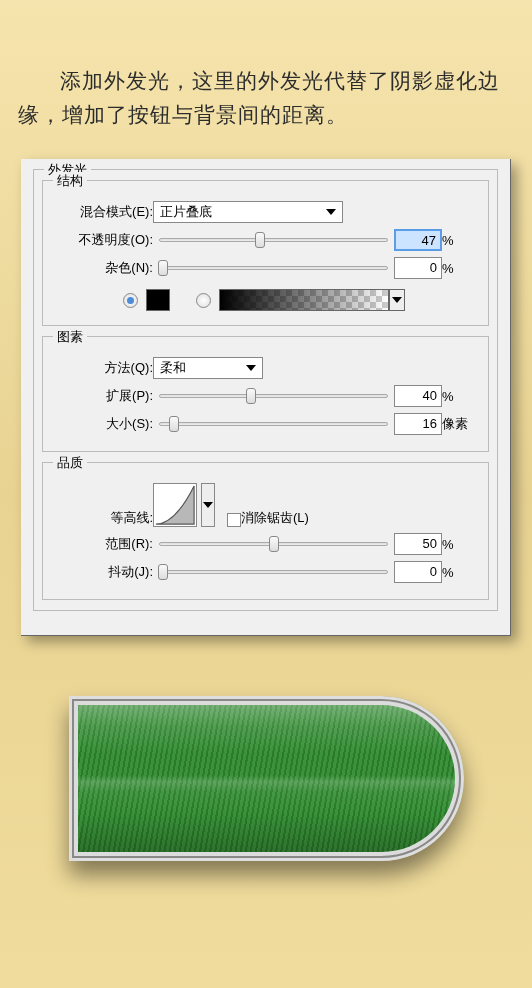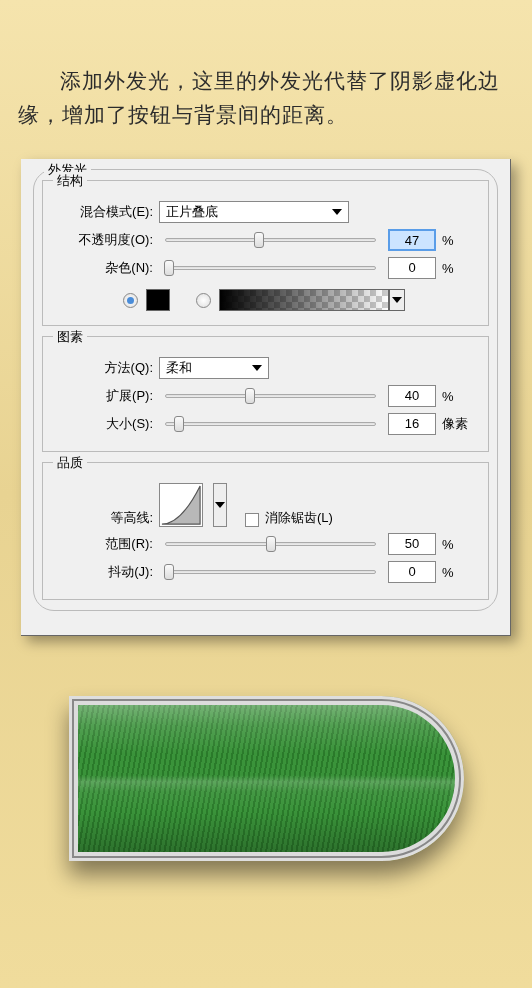--- a/index.html
+++ b/index.html
@@ -33,35 +33,33 @@
       font-size: 13px;
     }
     .fieldset {
       border: 1px solid #bbb;
       position: relative;
       margin-bottom: 10px;
       padding: 14px 10px 10px 10px;
     }
     .fieldset.outer {
       padding: 10px 8px 10px 8px;
-      border-radius: 21px;
     }
     .legend {
       position: absolute;
       top: -9px;
       left: 10px;
       background: #f0f0f0;
       padding: 0 4px;
       font-size: 13px;
     }
     .row {
       display: flex;
       align-items: center;
       margin: 6px 0;
-      gap: 6px;
     }
     .label {
       width: 100px;
       text-align: right;
       font-size: 13px;
       flex-shrink: 0;
     }
     .select {
       background: #fff;
       border: 1px solid #888;
@@ -96,21 +94,21 @@
       height: 16px;
       background: linear-gradient(#fafafa,#ddd);
       border: 1px solid #888;
       border-radius: 3px;
     }
     .num-input {
       width: 48px;
       height: 22px;
       background: #fff;
       border: 1px solid #888;
-      text-align: center;
+      text-align: right;
       padding: 0 4px;
       font-size: 13px;
       line-height: 20px;
     }
     .num-input.active {
       background: #cce4ff;
       border: 2px solid #5a9de8;
     }
     .unit { width: 36px; font-size: 13px; }
     .radio-row {

